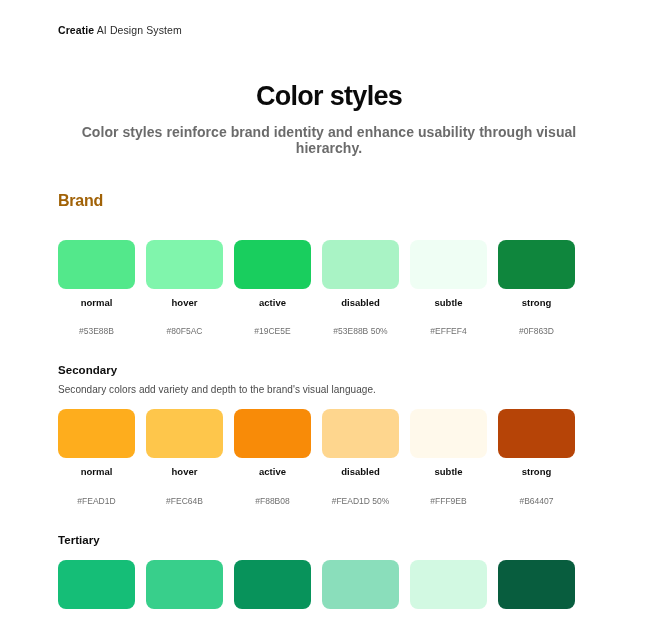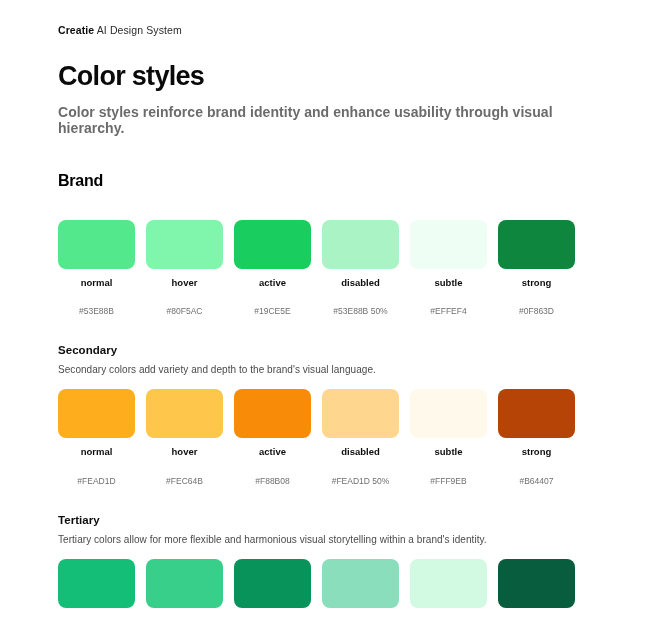--- a/index.html
+++ b/index.html
@@ -34,21 +34,21 @@
   .brandbar .bold {
     font-weight: 700;
     color: #0d0d0d;
   }
   .brandbar .rest {
     font-weight: 400;
     color: #2b2b2b;
   }
 
   
-  .title-block { margin-top: 24px; }
+  .title-block { margin-top: 44px; text-align: center; }
   .page-title {
     font-size: 27px;
     font-weight: 700;
     letter-spacing: -0.7px;
     line-height: 1.1;
     color: #0a0a0a;
     margin: 0;
   }
   .page-subtitle {
     margin: 12px 0 0 0;
@@ -57,21 +57,21 @@
     color: #6b6b6b;
     letter-spacing: 0.05px;
   }
 
   
   .group-title {
     margin: 36px 0 0 0;
     font-size: 16px;
     font-weight: 700;
     letter-spacing: -0.25px;
-    color: #000000;
+    color: #a16207;
   }
 
   
   .palette { margin-top: 30px; }
   .palette + .palette { margin-top: 28px; }
   .palette-name {
     font-size: 11.5px;
     font-weight: 700;
     color: #0d0d0d;
     letter-spacing: 0.05px;
@@ -206,21 +206,20 @@
         <div class="swatch-cell">
           <div class="swatch-chip" style="background-color: rgb(182, 68, 7); opacity: 1;"></div>
           <div class="swatch-label">strong</div>
           <div class="swatch-value">#B64407</div>
         </div>
       </div>
     </section>
 
     <section class="palette">
       <h3 class="palette-name">Tertiary</h3>
-      <p class="palette-desc">Tertiary colors allow for more flexible and harmonious visual storytelling within a brand's identity.</p>
       <div class="swatch-row">
         <div class="swatch-cell">
           <div class="swatch-chip" style="background-color: rgb(21, 190, 119); opacity: 1;"></div>
 
         </div>
         <div class="swatch-cell">
           <div class="swatch-chip" style="background-color: rgb(56, 207, 139); opacity: 1;"></div>
 
         </div>
         <div class="swatch-cell">

